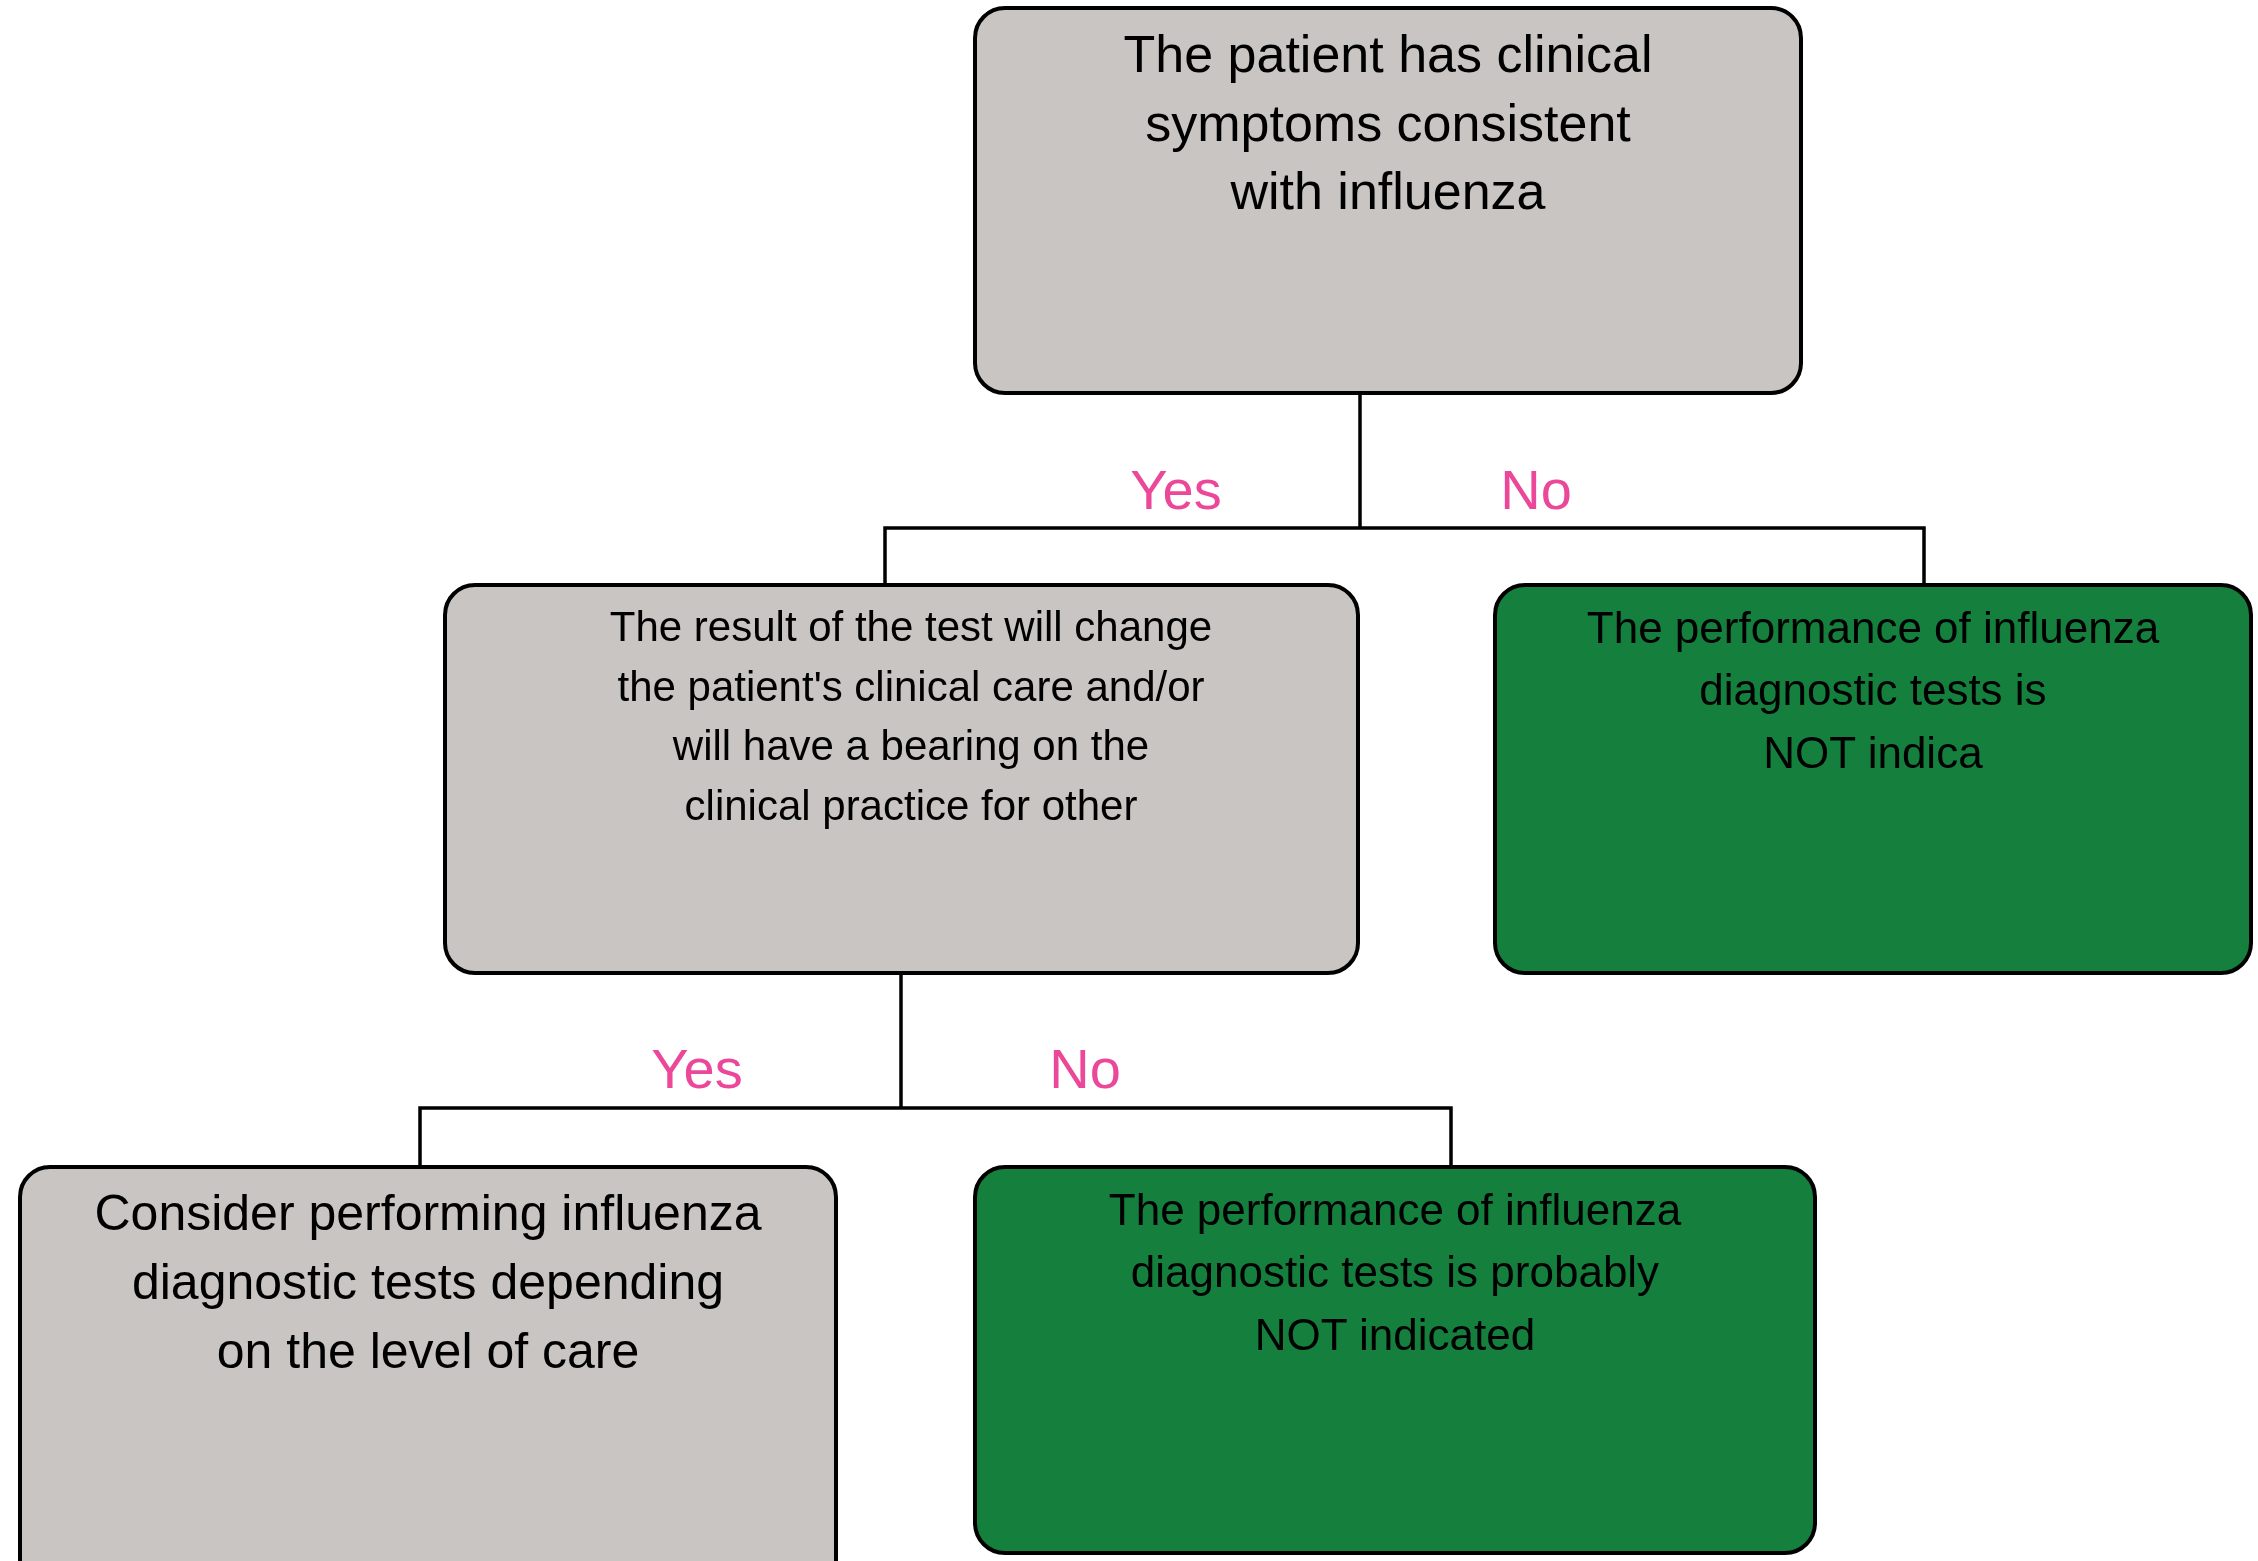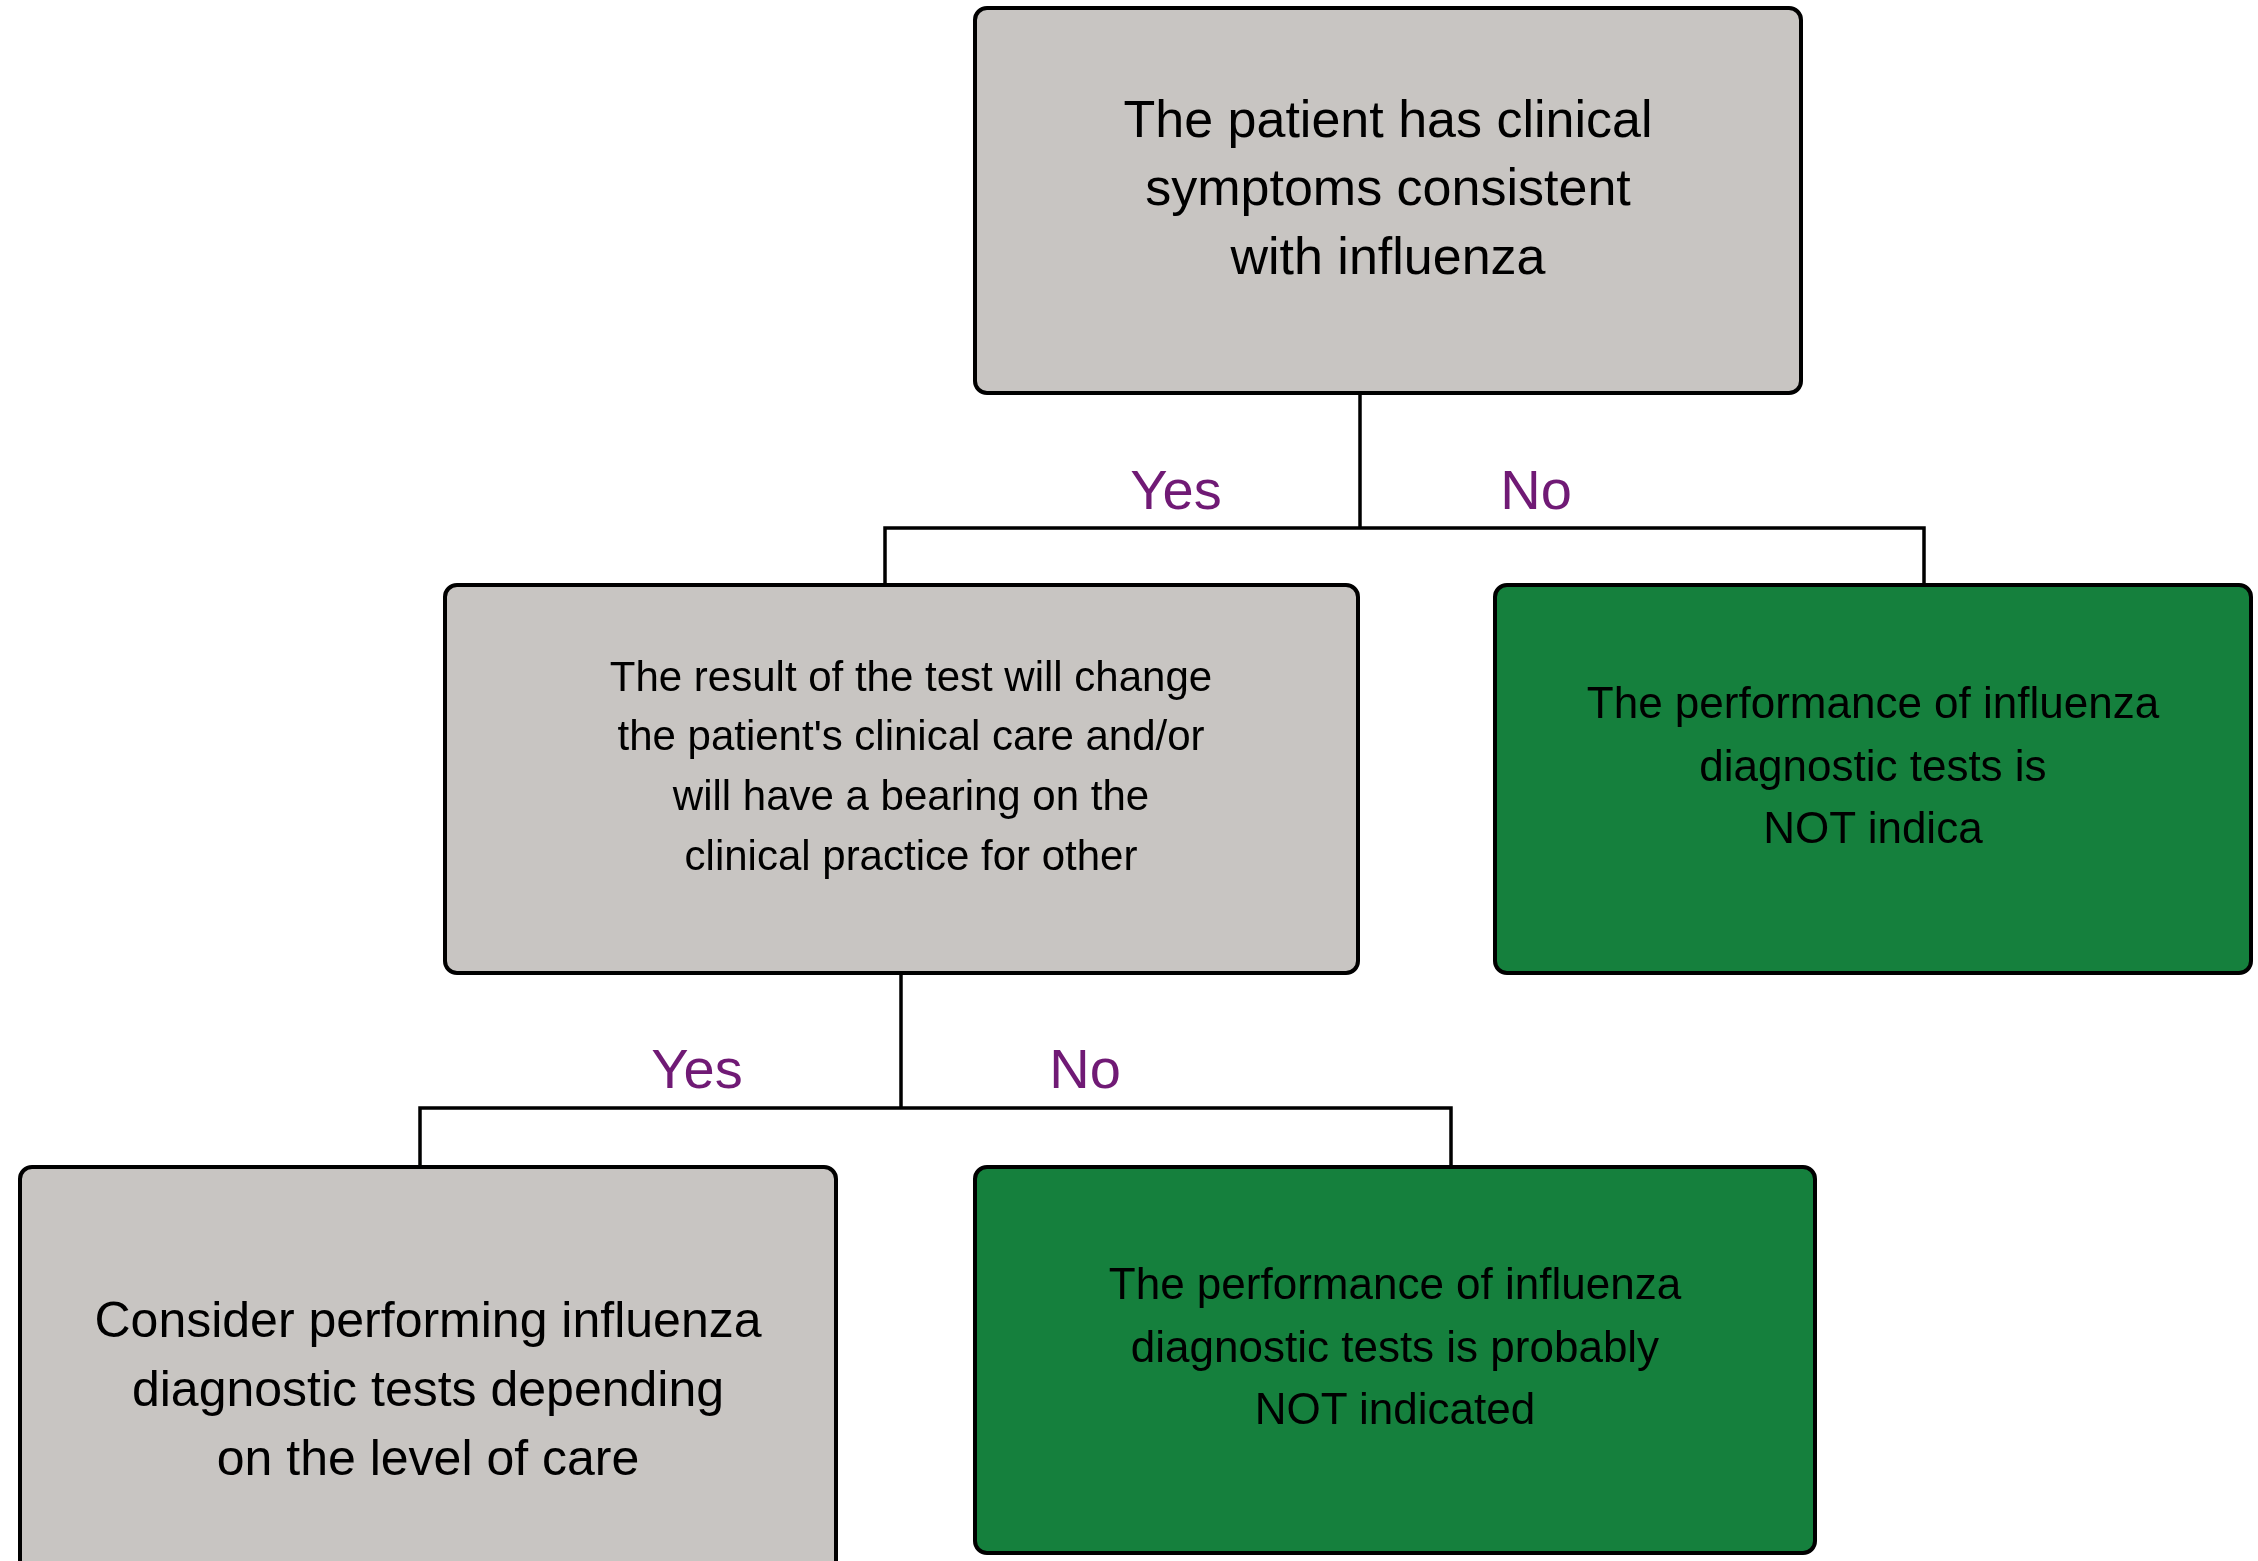--- a/index.html
+++ b/index.html
@@ -20,23 +20,22 @@
     position: absolute;
     left: 0;
     top: 0;
     width: 2258px;
     height: 1561px;
   }
   .node {
     position: absolute;
     box-sizing: border-box;
     border: 4px solid #000000;
-    border-radius: 14px;
+    border-radius: 32px;
     display: flex;
-    align-items: center;
     justify-content: center;
     text-align: center;
     padding: 10px 28px 36px 28px;
   }
   .node-text {
     white-space: pre-line;
     color: #000000;
   }
   .decision { background: #c8c5c2; }
   .outcome  { background: #15803d; }
@@ -53,21 +52,21 @@
   #node-consider      { left: 18px;   top: 1165px; width: 820px; height: 474px; }
   #node-consider .node-text      { font-size: 50px; line-height: 1.38; }
 
   #node-probably-not  { left: 973px;  top: 1165px; width: 844px; height: 390px; }
   #node-probably-not .node-text  { font-size: 44px; line-height: 1.42; }
 
   .edge-label {
     position: absolute;
     transform: translate(-50%, -50%);
     font-size: 56px;
-    color: #701a75;
+    color: #ec4899;
     white-space: nowrap;
   }
   #label-yes-1 { left: 1176px; top: 489px;  }
   #label-no-1  { left: 1536px; top: 489px;  }
   #label-yes-2 { left: 697px;  top: 1068px; }
   #label-no-2  { left: 1085px; top: 1068px; }
 </style>
 </head>
 <body>
 

